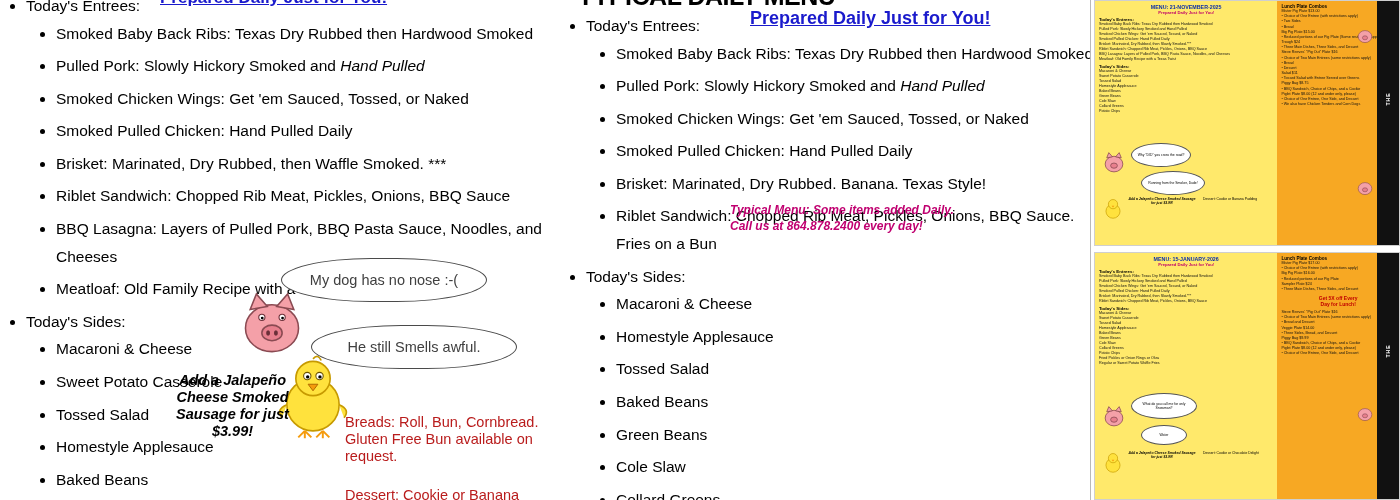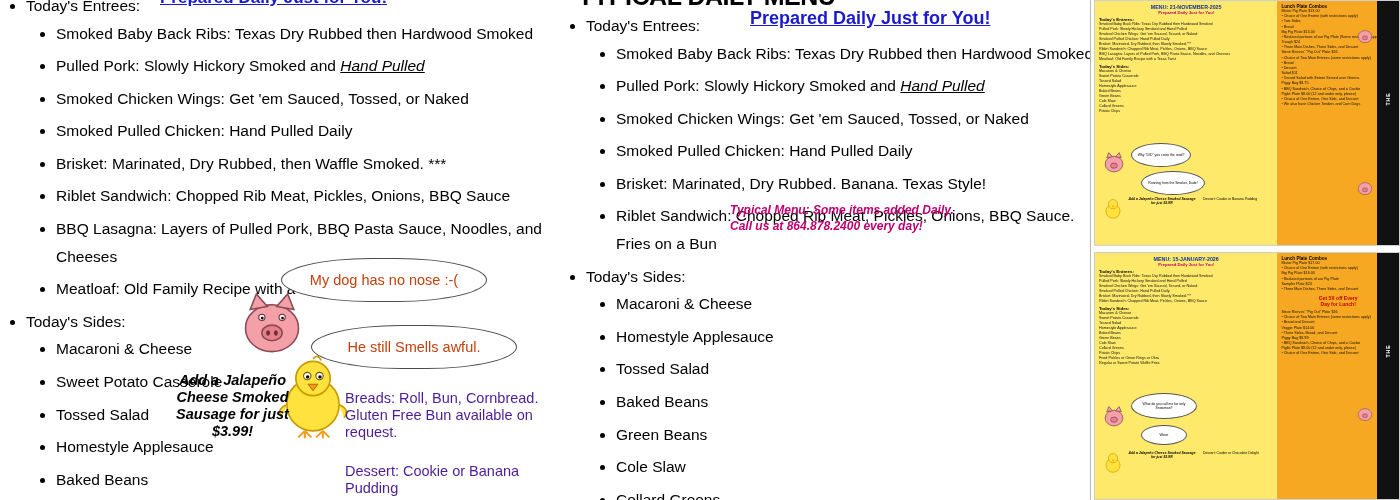--- a/index.html
+++ b/index.html
@@ -25,43 +25,43 @@
   .hdr-sub{
     color:#1a1acc;font-weight:bold;text-decoration:underline;
     white-space:nowrap;
   }
 
   ul.lvl1{list-style:disc;margin:0;padding-left:18px;}
   ul.lvl2{list-style:disc;margin:0 0 0 0;padding-left:30px;}
   ul.lvl1>li{margin:0 0 2px 0;}
   ul.lvl2>li{margin:0 0 5px 0;}
   .sect-label{font-weight:normal;}
-  em{font-style:italic;text-decoration:underline;}
+  em{font-style:italic;}
   .panel-left .hdr-sub{font-size:17px;position:absolute;left:160px;top:-12px;}
   .panel-left .body{position:absolute;left:8px;top:-8px;width:545px;font-size:15.5px;color:#000;line-height:1.78;}
 
   
   .panel-mid .hdr-title{font-size:25px;position:absolute;left:18px;top:-18px;}
   .panel-mid .hdr-sub{font-size:18px;position:absolute;left:190px;top:8px;}
   .panel-mid .body{position:absolute;left:8px;top:12px;width:525px;font-size:15.5px;color:#000;line-height:1.78;}
 
   
   .bubble{
     position:absolute;background:#fff;border:1.6px solid #4a4a4a;border-radius:50%/50%;
     display:flex;align-items:center;justify-content:center;text-align:center;
-    font-size:14.5px;color:#c2410c;padding:6px 14px;box-sizing:border-box;
+    font-size:14.5px;color:#404040;padding:6px 14px;box-sizing:border-box;
   }
   .bubble.b-oval{border-radius:48% 48% 48% 48%/55% 55% 55% 55%;}
 
   
   .promo{
     position:absolute;font-weight:bold;font-style:italic;color:#000;
     text-align:center;line-height:1.18;
   }
-  .note{position:absolute;color:#4c1d95;line-height:1.18;}
+  .note{position:absolute;color:#b91c1c;line-height:1.18;margin-top:24px;}
   .redital{
     position:absolute;color:#c00070;font-style:italic;font-weight:bold;
     text-align:left;line-height:1.3;font-size:12px;
   }
 
   
   .thumbs{position:absolute;left:1094px;top:0;width:306px;height:500px;}
   .thumb{position:absolute;left:0;width:306px;overflow:hidden;border:1px solid #cfcfcf;box-sizing:border-box;}
   .thumb.t1{top:0;height:246px;}
   .thumb.t2{top:252px;height:248px;}

